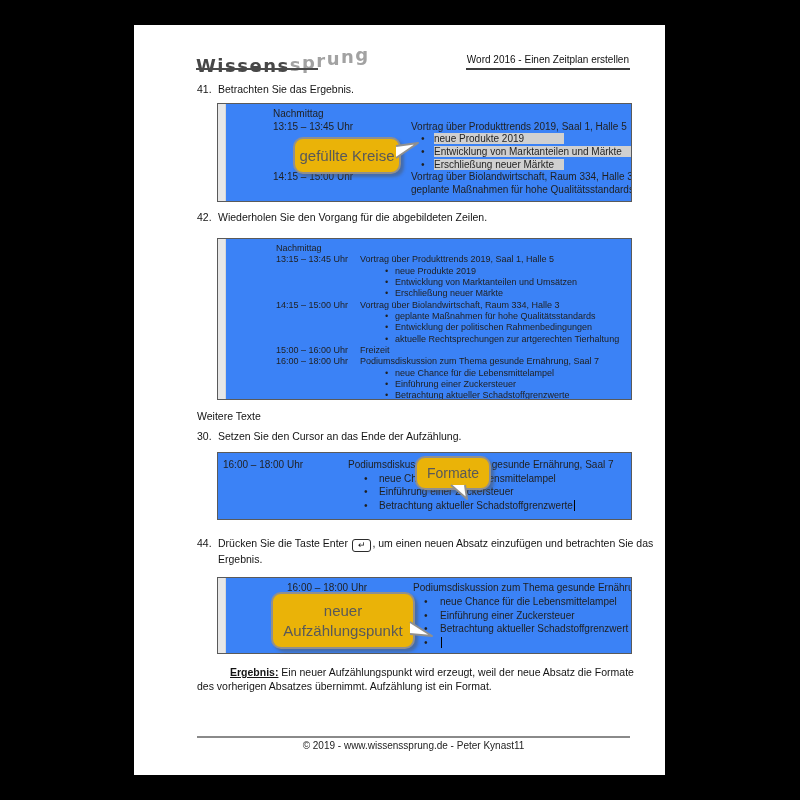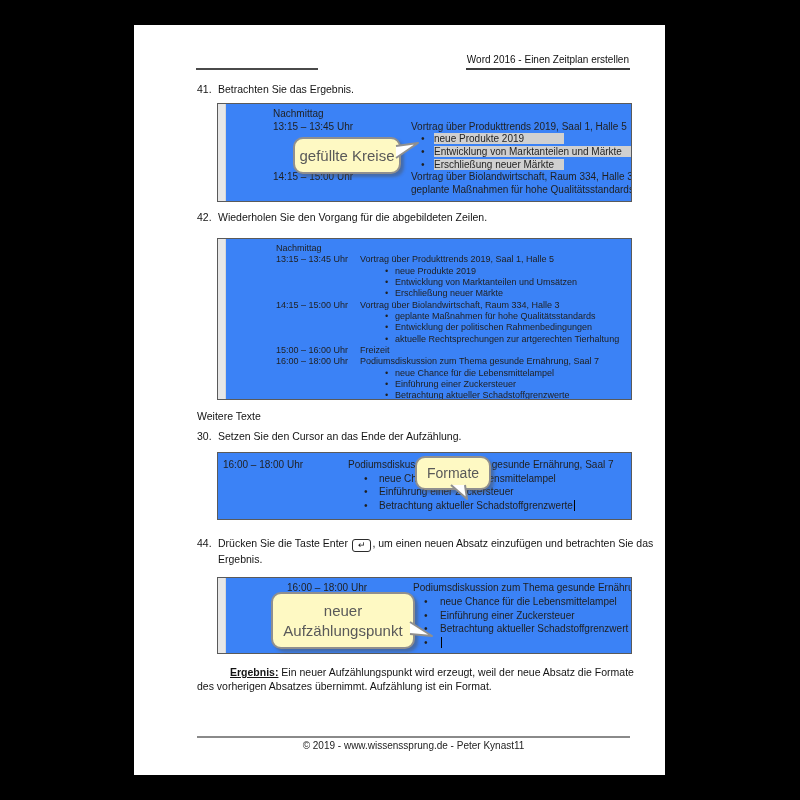--- a/index.html
+++ b/index.html
@@ -48,41 +48,42 @@
   .shot-c .row{height:13.5px;font-size:10px;}
   .shot-c .t{left:5px;} .shot-c .d{left:130px;} .shot-c .dot{left:146px;} .shot-c .bt{left:161px;}
   .shot-d{top:552px;height:75px;} .shot-d .inner{padding-top:4px;}
   .shot-d .row{height:13.8px;font-size:10px;}
   .shot-d .t{left:69px;} .shot-d .d{left:195px;} .shot-d .dot{left:206px;} .shot-d .bt{left:222px;}
   .dot::before{content:"\2022";}
   .hl{background:#d0d0d0;display:inline-block;min-width:128px;padding-right:2px;}
   .caret{display:inline-block;width:1px;height:11px;background:#000;
          vertical-align:-2px;margin-left:1px;}
   
-  .callout{position:absolute;background:#fef9c3;border:2px solid #8f8f8f;border-radius:10px;
+  .callout{position:absolute;background:#eab308;border:2px solid #8f8f8f;border-radius:10px;
            color:#595959;display:flex;flex-direction:column;align-items:center;
            justify-content:center;text-align:center;z-index:6;
            box-shadow:3px 3px 3px rgba(80,80,80,.45);}
   .callout svg{position:absolute;overflow:visible;z-index:7;}
   .co1{left:159px;top:112px;width:104px;height:33px;font-size:15px;}
   .co1 svg{left:calc(100% - 3px);top:4px;}
   .co2{left:281px;top:431px;width:72px;height:30px;font-size:14px;}
   .co2 svg{left:34px;top:calc(100% - 3px);}
   .co3{left:137px;top:567px;width:140px;height:53px;font-size:15px;line-height:20px;}
   .co3 svg{left:calc(100% - 3px);top:28px;}
   
   .footer-rule{position:absolute;left:63px;top:711px;width:433px;border-top:2px solid #8a8a8a;}
   .footer{position:absolute;left:63px;top:715px;width:433px;display:flex;
           justify-content:center;font-size:10px;color:#222;}
 </style>
 </head>
 <body>
 
 <div class="page">
 
+  <div class="logo"><span>Wissens</span><span><span class="ll">s</span><span class="ll">p</span><span class="ll">r</span><span class="ll">u</span><span class="ll">n</span><span class="ll">g</span></span></div>
   <div class="logo-rule"></div>
   <div class="doc-title">Word 2016 - Einen Zeitplan erstellen</div>
 
   <div class="step" style="top:57px;">
     <span class="num">41.</span>
     <span>Betrachten Sie das Ergebnis.</span>
   </div>
 
   <div class="shot shot-a">
     <div class="strip"></div>

